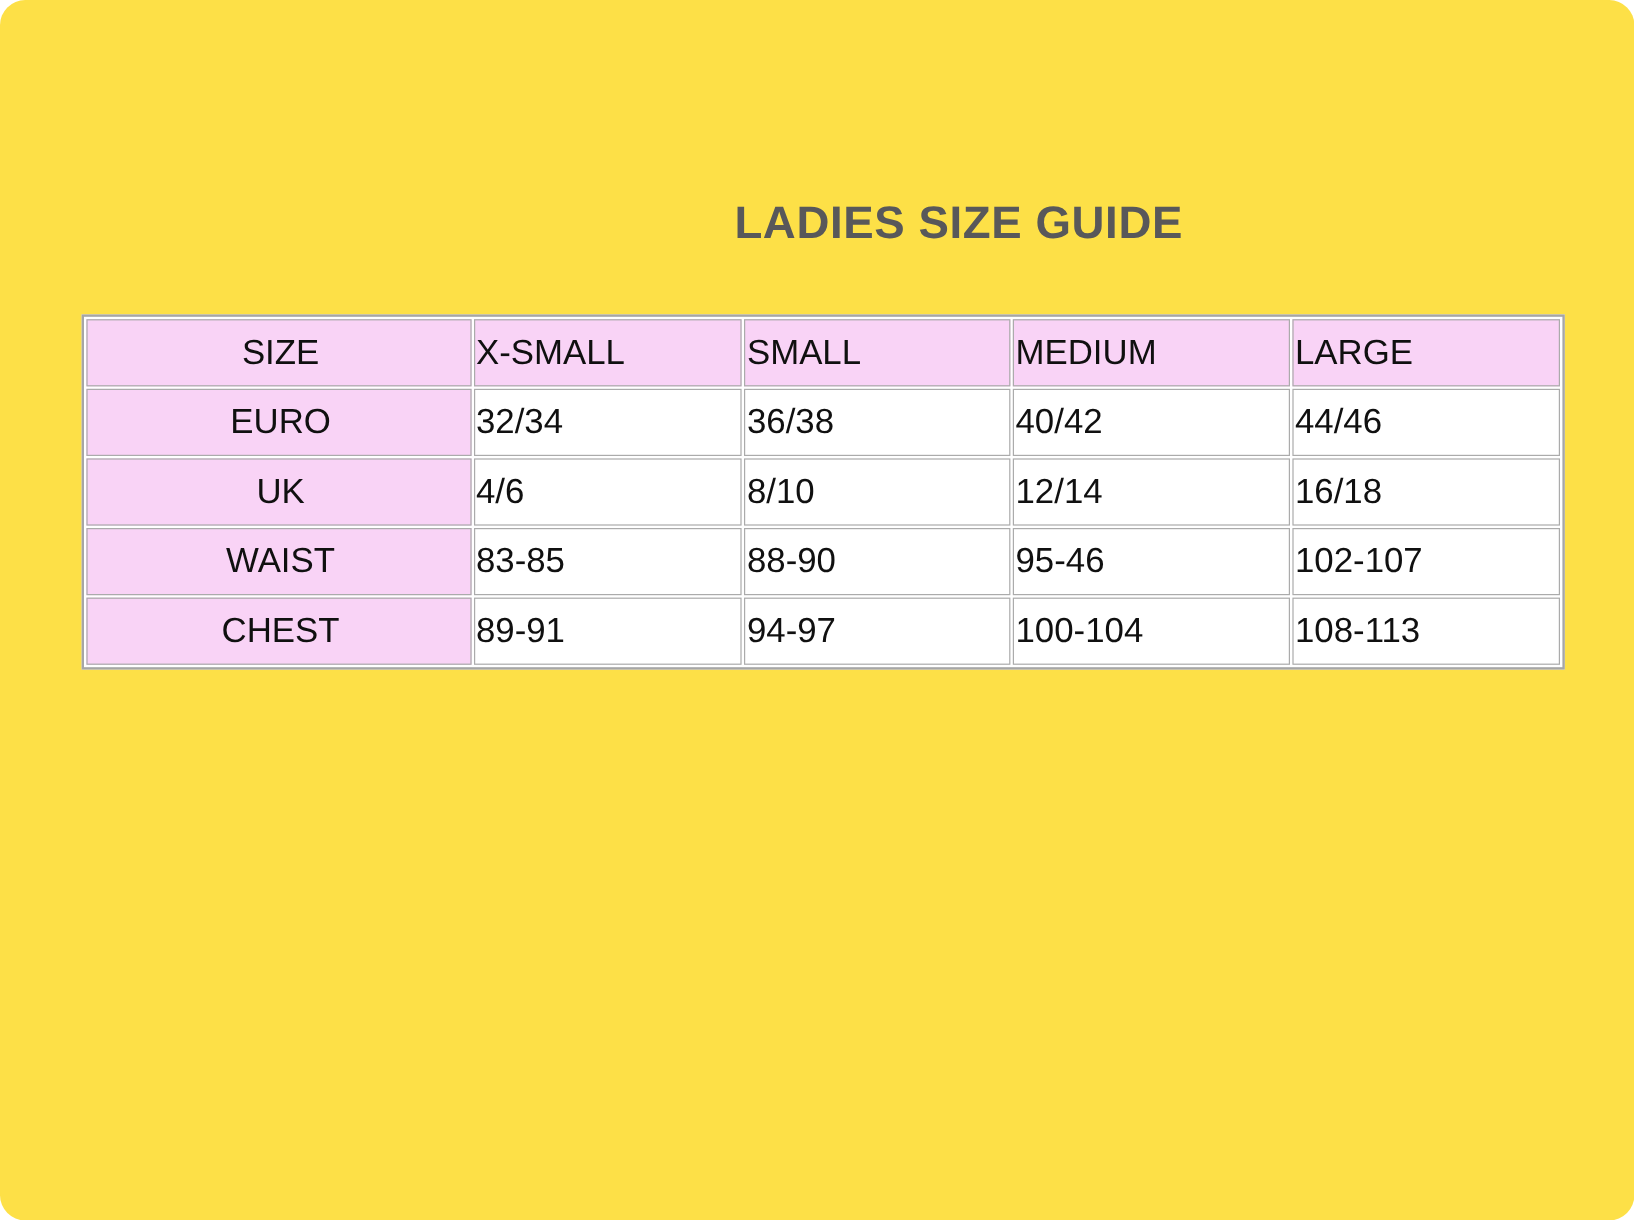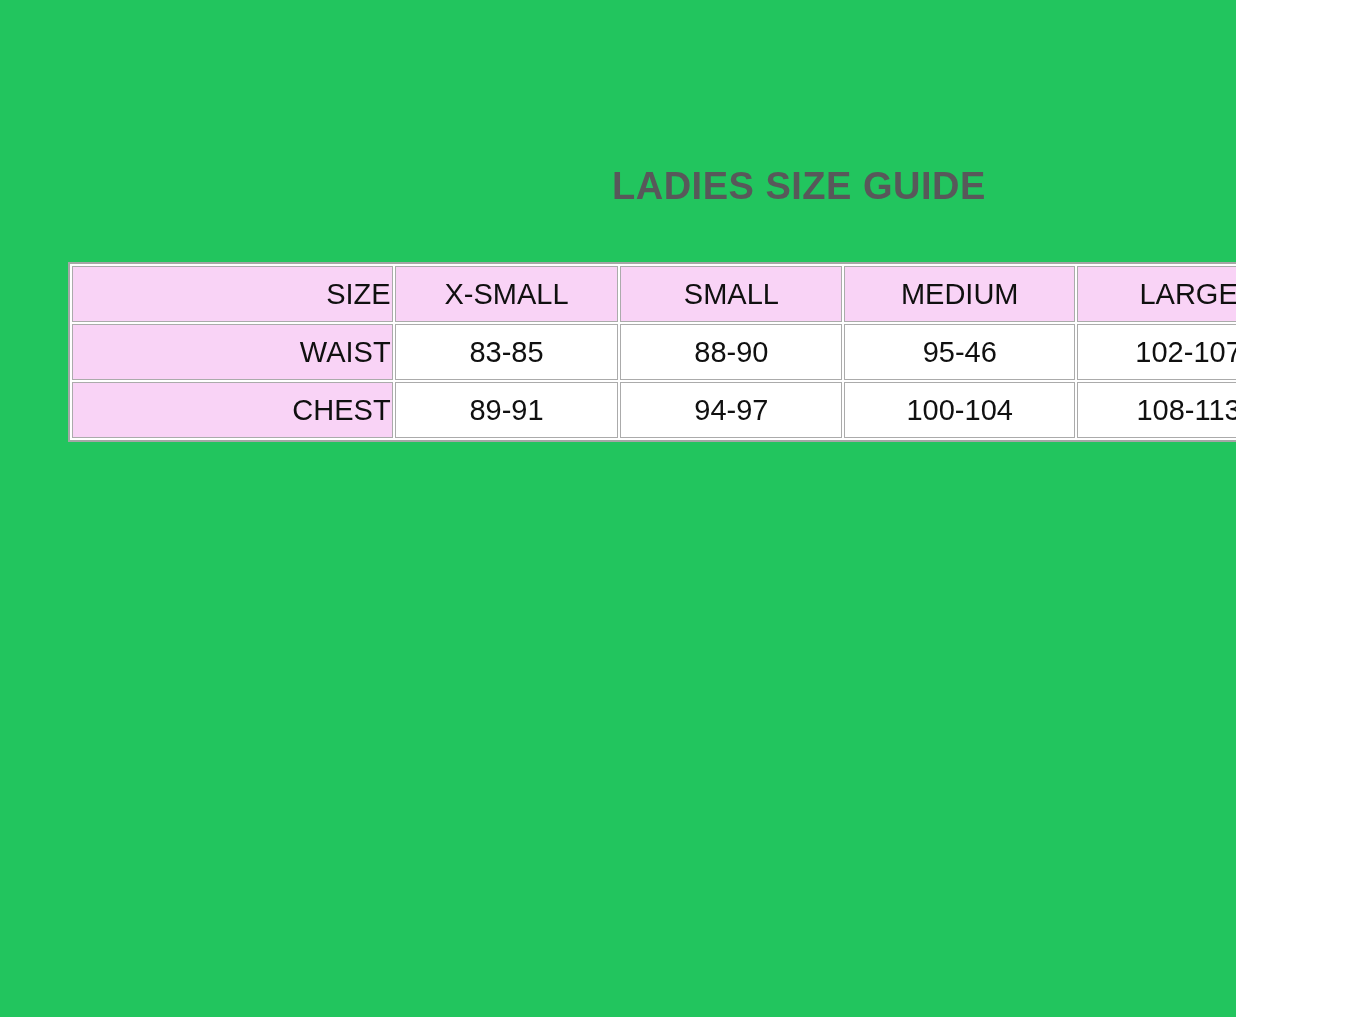--- a/index.html
+++ b/index.html
@@ -3,24 +3,25 @@
 <meta charset="utf-8">
 <style>
   html, body {
     margin: 0;
     padding: 0;
     background: #ffffff;
     font-family: "Liberation Sans", sans-serif;
   }
   .page {
     position: relative;
-    width: 1236px;
+    width: 1362px;
     height: 1017px;
-    background: #22c55e;
+    background: #fde047;
     overflow: hidden;
+    border-radius: 21px;
   }
   .page-title {
     position: absolute;
     left: 612px;
     top: 166px;
     font-size: 38px;
     line-height: 40px;
     font-weight: 700;
     color: #58585a;
     letter-spacing: 0.5px;
@@ -42,26 +43,25 @@
     height: 56px;
     border: 1px solid #ababab;
     font-size: 29px;
     color: #101010;
     vertical-align: middle;
     overflow: hidden;
     white-space: nowrap;
   }
   td.label-cell {
     background: #f9d3f6;
-    text-align: right;
+    text-align: center;
     padding-left: 4px;
   }
   td.value-cell {
     background: #ffffff;
-    text-align: center;
   }
   td.shaded {
     background: #f9d3f6;
   }
 </style>
 </head>
 <body>
 
 <div class="page">
 
@@ -77,20 +77,34 @@
     </colgroup>
     <tbody>
       <tr>
         <td class="label-cell shaded">SIZE</td>
         <td class="value-cell shaded">X-SMALL</td>
         <td class="value-cell shaded">SMALL</td>
         <td class="value-cell shaded">MEDIUM</td>
         <td class="value-cell shaded">LARGE</td>
       </tr>
       <tr>
+        <td class="label-cell">EURO</td>
+        <td class="value-cell">32/34</td>
+        <td class="value-cell">36/38</td>
+        <td class="value-cell">40/42</td>
+        <td class="value-cell">44/46</td>
+      </tr>
+      <tr>
+        <td class="label-cell">UK</td>
+        <td class="value-cell">4/6</td>
+        <td class="value-cell">8/10</td>
+        <td class="value-cell">12/14</td>
+        <td class="value-cell">16/18</td>
+      </tr>
+      <tr>
         <td class="label-cell">WAIST</td>
         <td class="value-cell">83-85</td>
         <td class="value-cell">88-90</td>
         <td class="value-cell">95-46</td>
         <td class="value-cell">102-107</td>
       </tr>
       <tr>
         <td class="label-cell">CHEST</td>
         <td class="value-cell">89-91</td>
         <td class="value-cell">94-97</td>

